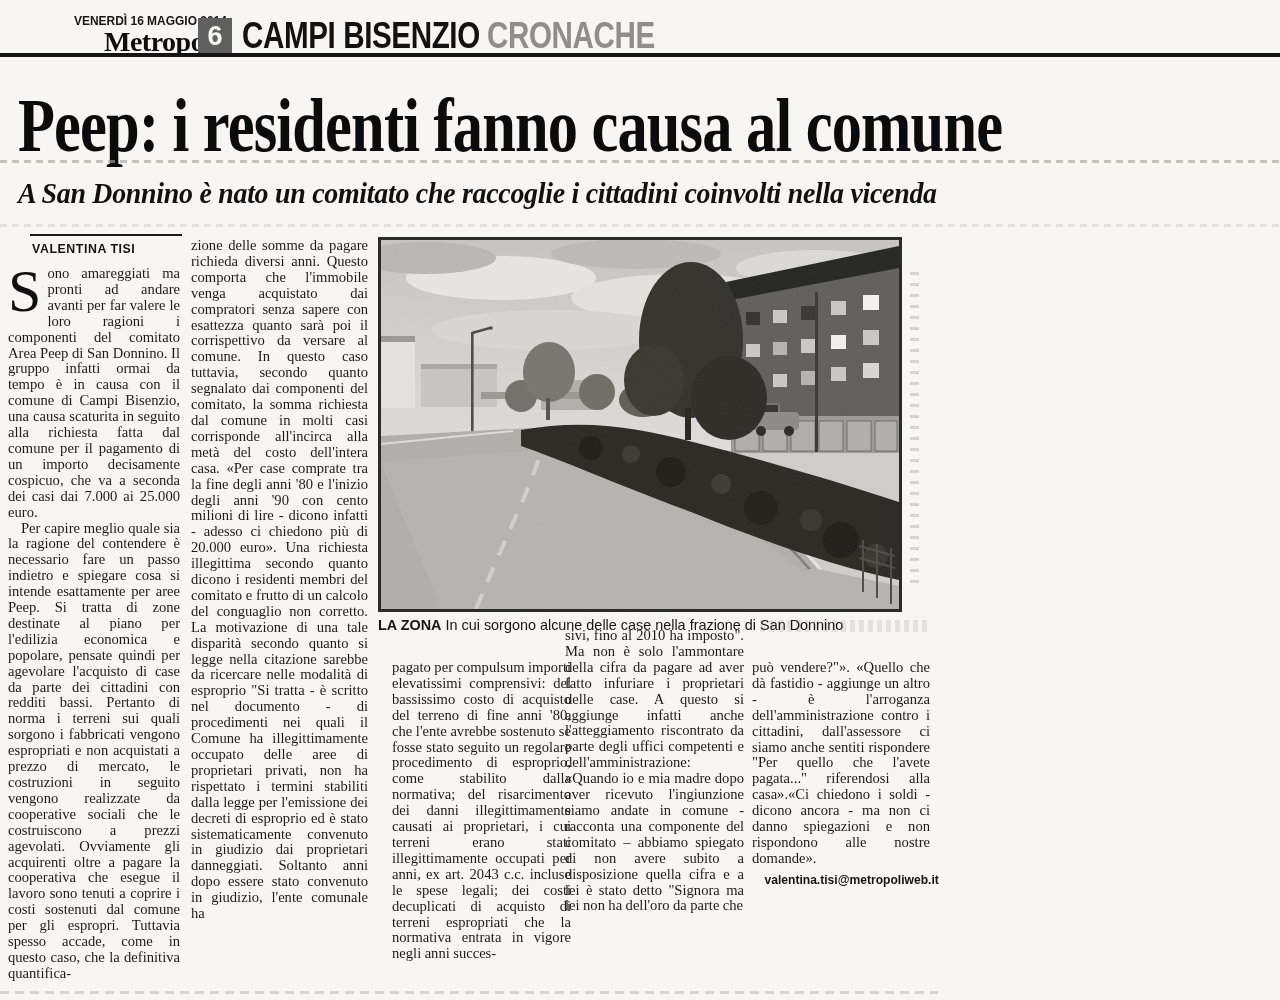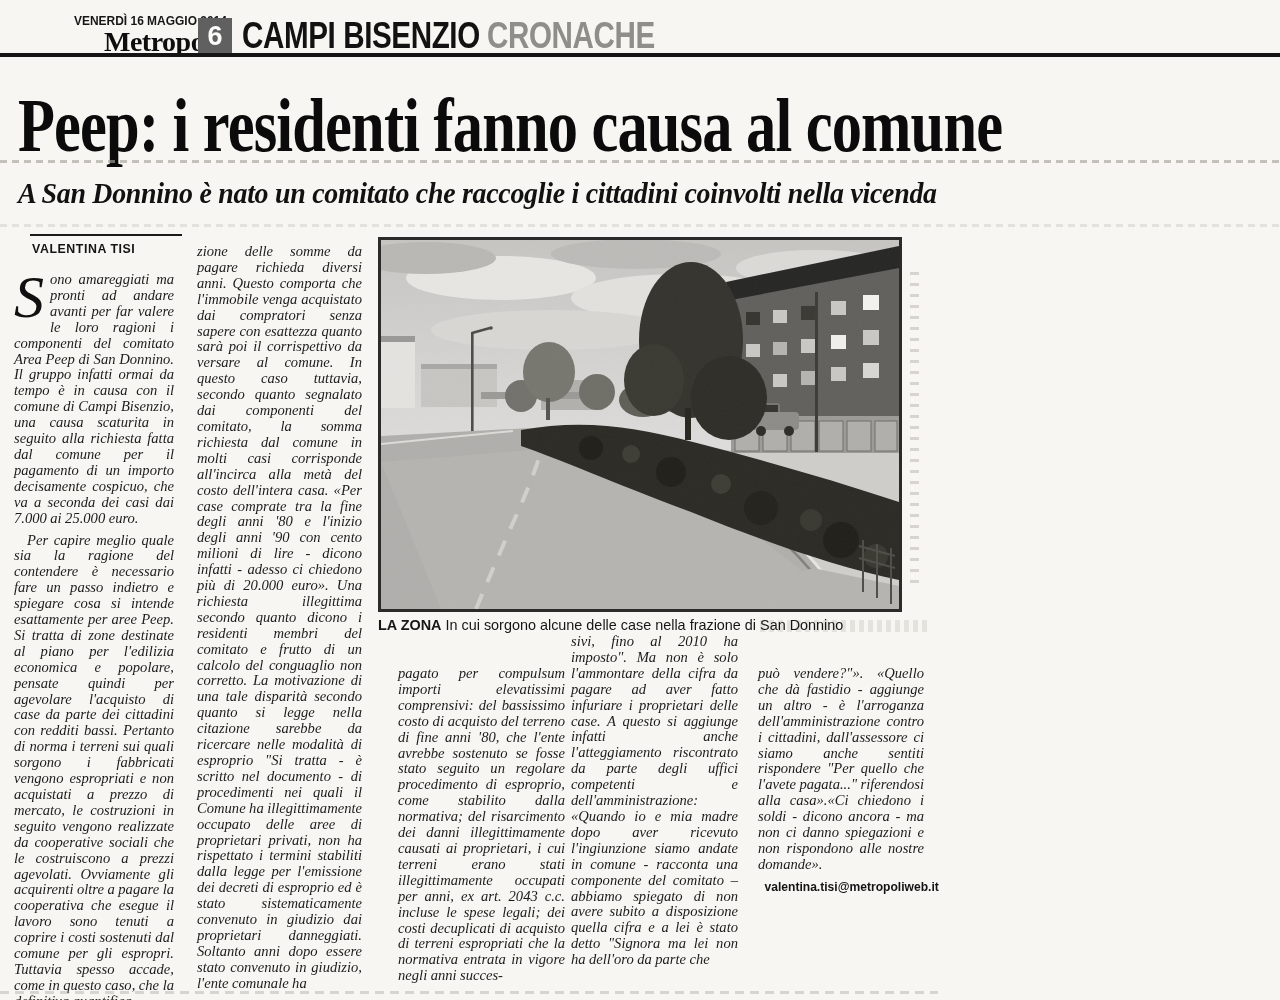--- a/index.html
+++ b/index.html
@@ -54,21 +54,21 @@
     position:absolute;left:32px;top:241px;
     font-family:"Liberation Sans",sans-serif;font-weight:700;font-size:13px;color:#141414;
     letter-spacing:.6px;transform:scaleX(.95);transform-origin:left top;white-space:nowrap;
   }
   
   .col{
     position:absolute;text-align:justify;
     font-size:14.6px;line-height:15.9px;color:#1b1b1b;
     hyphens:auto;-webkit-hyphens:auto;word-spacing:-.2px;
   }
-  .col p{margin:6px;font-style:italic;}
+  .col p{margin:0;}
   .col p + p{text-indent:13px;}
   .dropcap{
     float:left;font-size:60px;line-height:45px;padding:3px 6px 0 0;color:#101010;
     font-family:"Liberation Serif",serif;
   }
   #col1{left:8px;top:266px;width:172px;}
   #col2{left:191px;top:238px;width:177px;}
   #col3{left:392px;top:660px;width:179px;}
   #col4{left:565px;top:628px;width:179px;}
   #col5{left:752px;top:660px;width:178px;}

